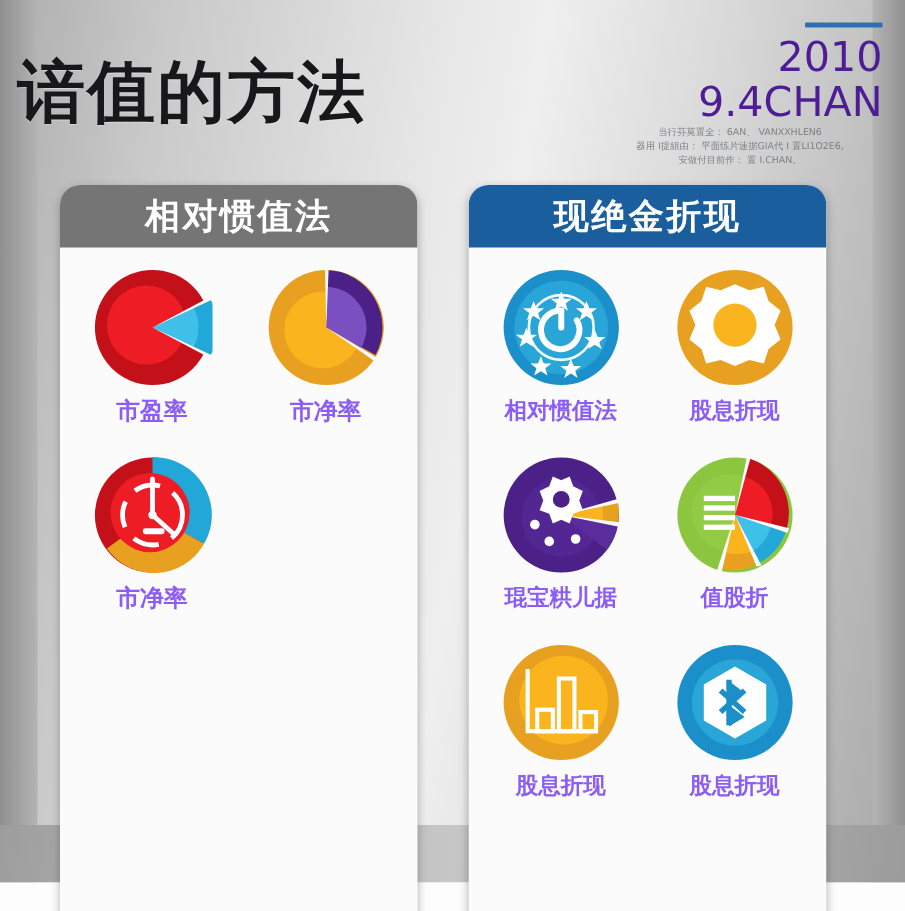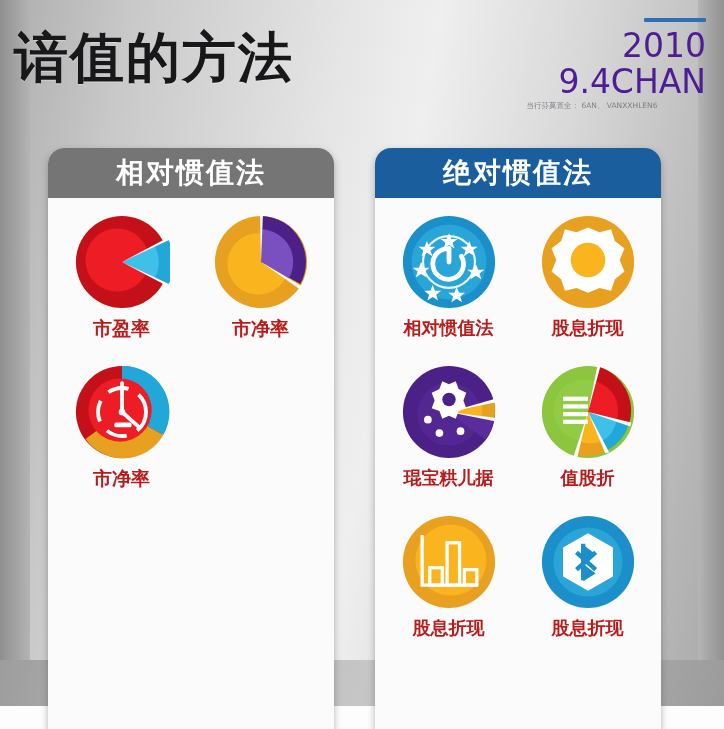--- a/index.html
+++ b/index.html
@@ -27,24 +27,24 @@
     position:absolute;left:0;top:0;width:30px;height:706px;
     background:linear-gradient(90deg,#8f8f8f 0%,#a5a5a5 60%,#b4b4b4 100%);
   }
   .bg-rightedge{
     position:absolute;right:0;top:0;width:26px;height:706px;
     background:linear-gradient(270deg,#919191 0%,#a6a6a6 60%,#b5b5b5 100%);
   }
 
   
   .title{
-    position:absolute;left:14px;top:32px;
+    position:absolute;left:14px;top:44px;
     font-size:54px;line-height:60px;font-weight:bold;color:#18181a;
     letter-spacing:2px;
-    font-family:Liberation Mono, monospace;
+    font-family:Liberation Serif, serif;
     text-shadow:0 1px 0 rgba(255,255,255,.35);
   }
   .hdr-right{position:absolute;right:18px;top:18px;width:230px;text-align:right;}
   .hdr-rule{
     width:62px;height:4px;background:#2f6fb5;margin:0 0 6px auto;border-radius:1px;
   }
   .hdr-year{
     font-size:33px;line-height:36px;color:#4c1d95;letter-spacing:0px;
     font-family:"DejaVu Sans","Liberation Sans",sans-serif;font-weight:400;
     text-align:right;
@@ -73,21 +73,21 @@
   .card.right .card-head{background:#1b5e9e;}
 
   .grid{
     padding:16px 4px 0 4px;
     display:grid;grid-template-columns:1fr 1fr;
     grid-template-rows:repeat(3,150px);
   }
   .cell{display:flex;flex-direction:column;align-items:center;justify-content:flex-start;}
   .icon-wrap{width:96px;height:96px;position:relative;}
   .cell-label{
-    margin-top:6px;font-size:19px;font-weight:bold;color:#b91c1c;
+    margin-top:6px;font-size:19px;font-weight:bold;color:#8b5cf6;
     letter-spacing:0px;white-space:nowrap;
     font-family:"DejaVu Sans","Liberation Sans",sans-serif;
   }
   .card.right .cell-label{font-size:18px;}
   svg{display:block;}
 </style>
 </head>
 <body>
 
 <div id="stage">
@@ -98,20 +98,22 @@
   <div class="bg-bottomband"></div>
   <div class="bg-footer"></div>
 
   <div class="title">谙值的方法</div>
 
   <div class="hdr-right">
     <div class="hdr-rule"></div>
     <div class="hdr-year">2010 9.4CHAN</div>
     <div class="hdr-lines">
       <div class="hdr-line">当行芬莫置全： 6AN、 VANXXHLEN6</div>
+      <div class="hdr-line">器用 I提組由： 平面练片速据GIA代 I 置LI1O2E6,</div>
+      <div class="hdr-line">安做付目前作： 置 I.CHAN。</div>
     </div>
   </div>
 
   <div class="card left">
     <div class="card-head">相对惯值法</div>
     <div class="grid">
 
       <div class="cell">
         <div class="icon-wrap">
           <svg width="96" height="96" viewBox="0 0 100 100">
@@ -157,21 +159,21 @@
           </svg>
         </div>
         <div class="cell-label">市净率</div>
       </div>
 
 
     </div>
   </div>
 
   <div class="card right">
-    <div class="card-head">绝对惯值法</div>
+    <div class="card-head">现绝金折现</div>
     <div class="grid">
 
       <div class="cell">
         <div class="icon-wrap">
           <svg width="96" height="96" viewBox="0 0 100 100">
             <circle cx="50" cy="50" r="48" fill="#1a8fc9"></circle>
             <circle cx="50" cy="50" r="39" fill="#2aa5d8"></circle>
             <circle cx="50" cy="50" r="27" fill="none" stroke="#ffffff" stroke-width="2.2" opacity=".95"></circle>
             <g fill="#ffffff">
               <polygon points="50,20 52.4,26 58.8,26 53.7,30 55.6,36 50,32.4 44.4,36 46.3,30 41.2,26 47.6,26"></polygon>

